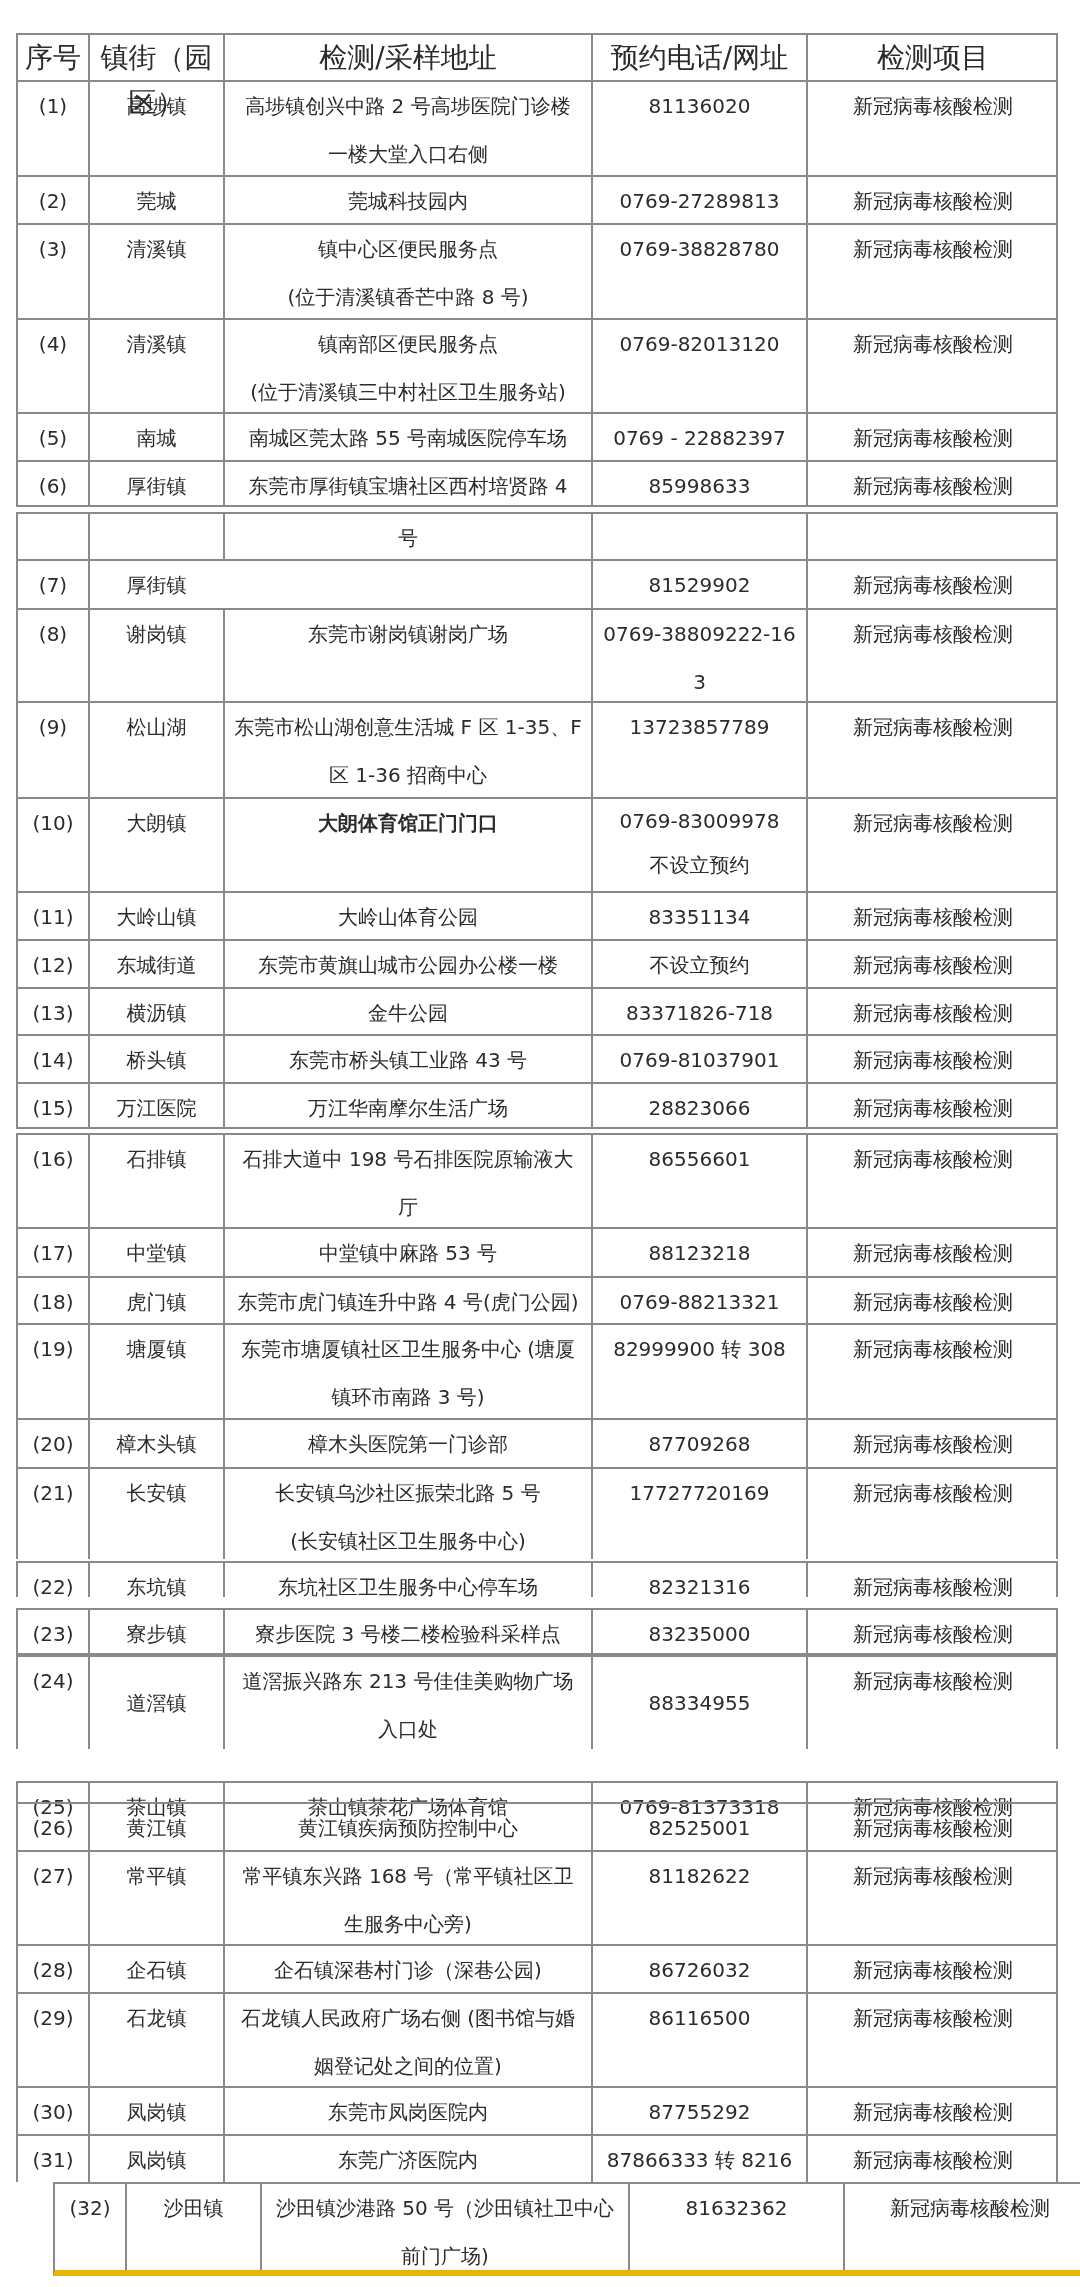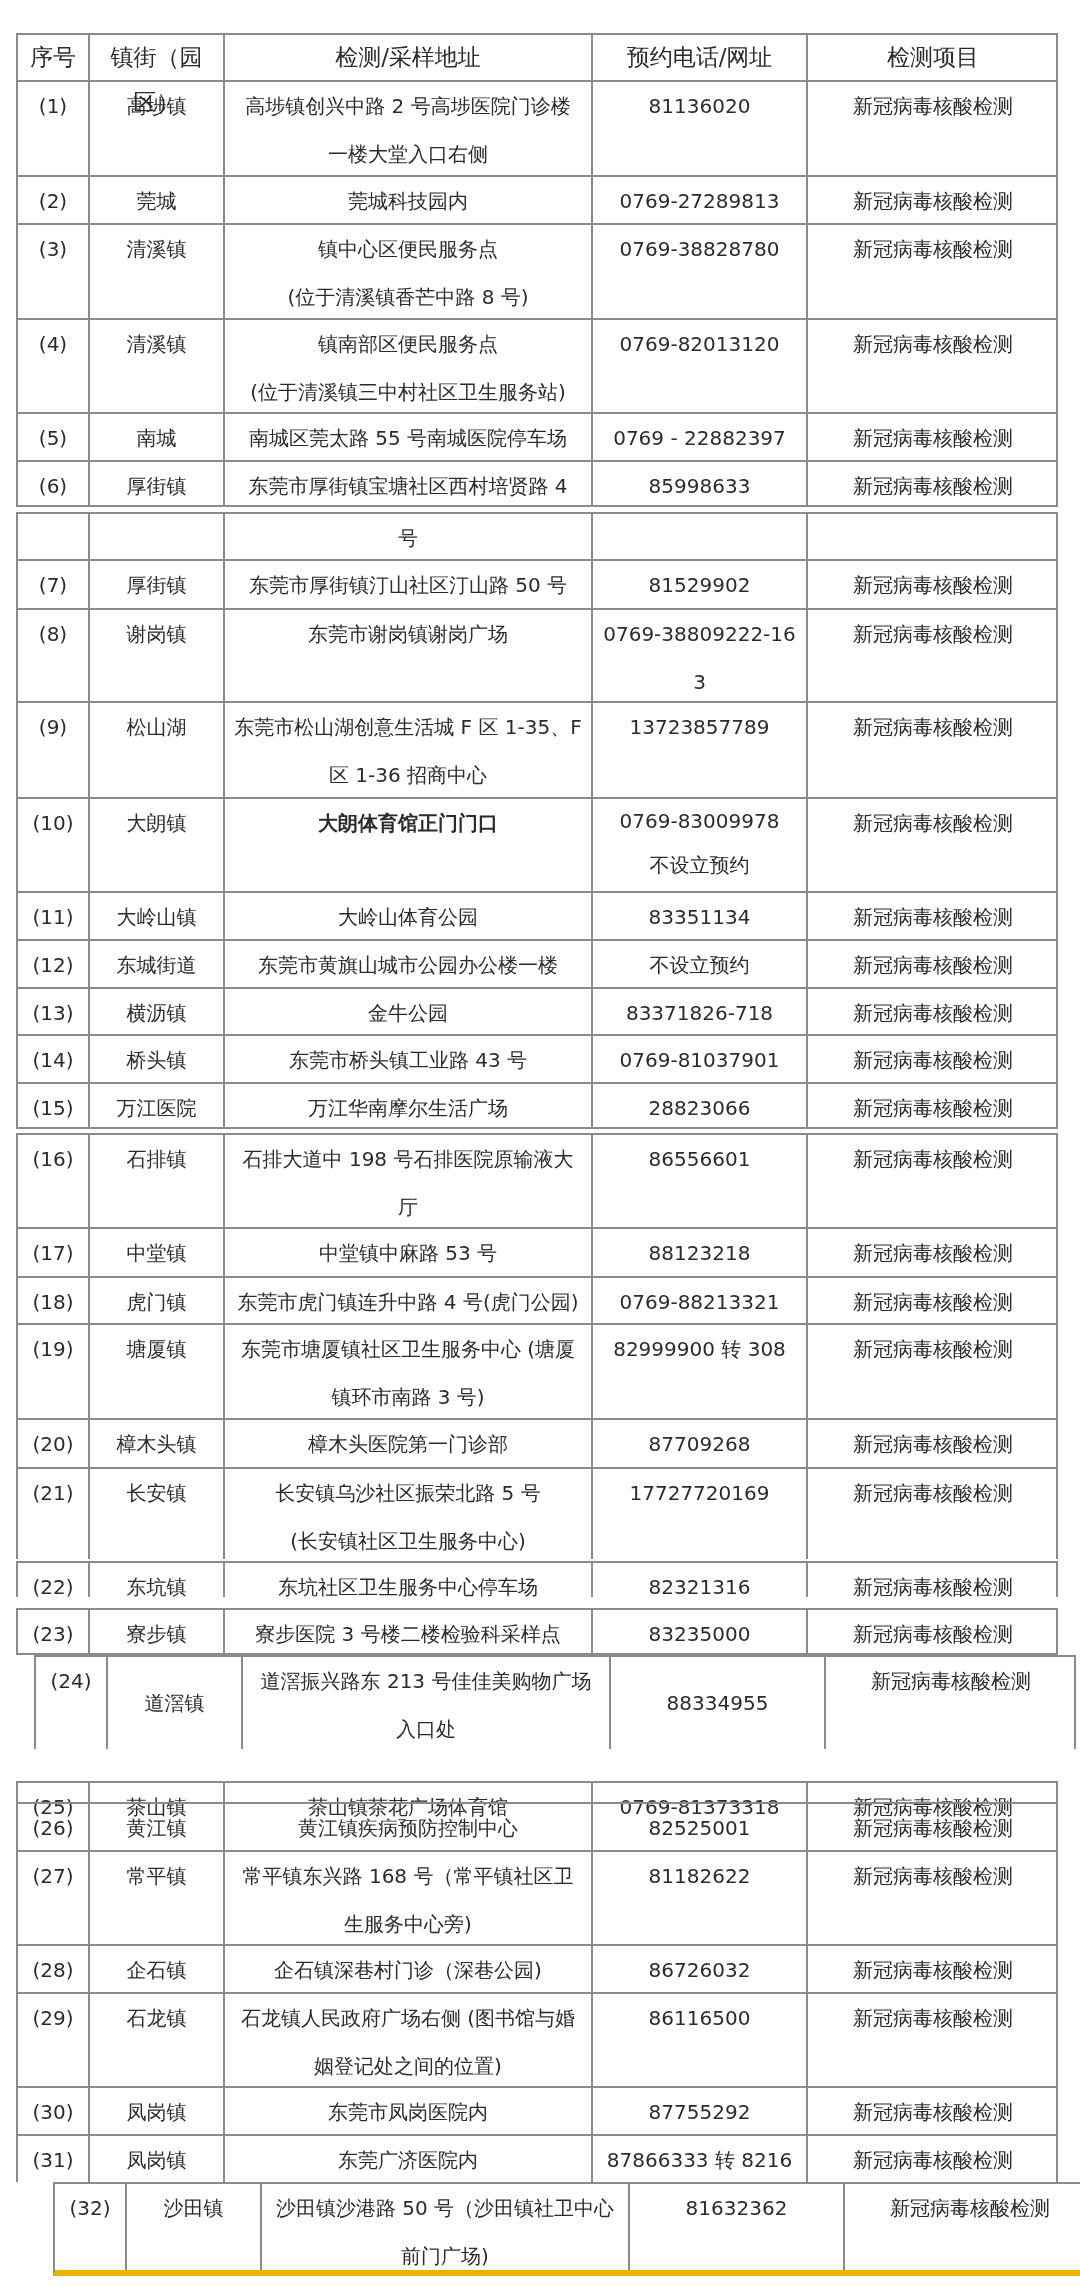--- a/index.html
+++ b/index.html
@@ -13,21 +13,21 @@
   .cell { position:absolute; top:0; bottom:0; box-sizing:border-box; text-align:center;
           font-size:20px; line-height:48px; white-space:pre-line; }
   .c0 { left:0; width:70px; }
   .c1 { left:70px; width:135px; border-left:2px solid #8a8a8a; }
   .c2 { left:205px; width:368px; border-left:2px solid #8a8a8a; padding:0 6px; }
   .c3 { left:573px; width:215px; border-left:2px solid #8a8a8a; }
   .c4 { left:788px; width:252px; border-left:2px solid #8a8a8a; }
   .center .cell { display:flex; align-items:flex-start; justify-content:center; }
   .center .cell span { display:block; }
   .bold { font-weight:bold; }
-  .header .cell { line-height:45px; font-size:23px; }
+  .header .cell { line-height:45px; font-size:28px; }
   .tight { line-height:44px; }
   .c24 .c1 { display:flex; align-items:center; justify-content:center; }
   .c24 .c3 { display:flex; align-items:center; justify-content:center; }
 </style>
 </head>
 <body>
 
 <div id="table">
 
   <div class="row header" style="top:33px;height:47px;">
@@ -87,21 +87,20 @@
       <div class="row" style="top: 512px; height: 47px;">
         <div class="cell c0"><span></span></div>
         <div class="cell c1"><span></span></div>
         <div class="cell c2"><span>号</span></div>
         <div class="cell c3"><span></span></div>
         <div class="cell c4"><span></span></div>
       </div>
       <div class="row" style="top: 559px; height: 49px;">
         <div class="cell c0"><span>(7)</span></div>
         <div class="cell c1"><span>厚街镇</span></div>
-        <div class="cell c2"><span>东莞市厚街镇汀山社区汀山路 50 号</span></div>
         <div class="cell c3"><span>81529902</span></div>
         <div class="cell c4"><span>新冠病毒核酸检测</span></div>
       </div>
       <div class="row" style="top: 608px; height: 93px;">
         <div class="cell c0"><span>(8)</span></div>
         <div class="cell c1"><span>谢岗镇</span></div>
         <div class="cell c2"><span>东莞市谢岗镇谢岗广场</span></div>
         <div class="cell c3"><span>0769-38809222-16
 3</span></div>
         <div class="cell c4"><span>新冠病毒核酸检测</span></div>
@@ -209,21 +208,21 @@
         <div class="cell c3"><span>82321316</span></div>
         <div class="cell c4"><span>新冠病毒核酸检测</span></div>
       </div>
       <div class="row bottom-edge" style="top: 1608px; height: 47px;">
         <div class="cell c0"><span>(23)</span></div>
         <div class="cell c1"><span>寮步镇</span></div>
         <div class="cell c2"><span>寮步医院 3 号楼二楼检验科采样点</span></div>
         <div class="cell c3"><span>83235000</span></div>
         <div class="cell c4"><span>新冠病毒核酸检测</span></div>
       </div>
-      <div class="row c24" style="top: 1655px; height: 94px; margin-left: 18px;">
+      <div class="row c24" style="top: 1655px; height: 94px;">
         <div class="cell c0"><span>(24)</span></div>
         <div class="cell c1"><span>道滘镇</span></div>
         <div class="cell c2"><span>道滘振兴路东 213 号佳佳美购物广场
 入口处</span></div>
         <div class="cell c3"><span>88334955</span></div>
         <div class="cell c4"><span>新冠病毒核酸检测</span></div>
       </div>
       <div class="row" style="top: 1754px; height: 48px; margin-top: 27px;">
         <div class="cell c0"><span>(25)</span></div>
         <div class="cell c1"><span>茶山镇</span></div>

